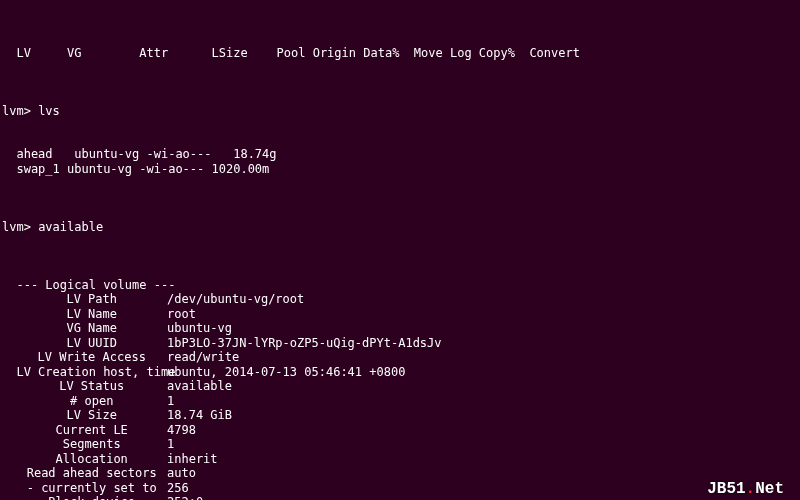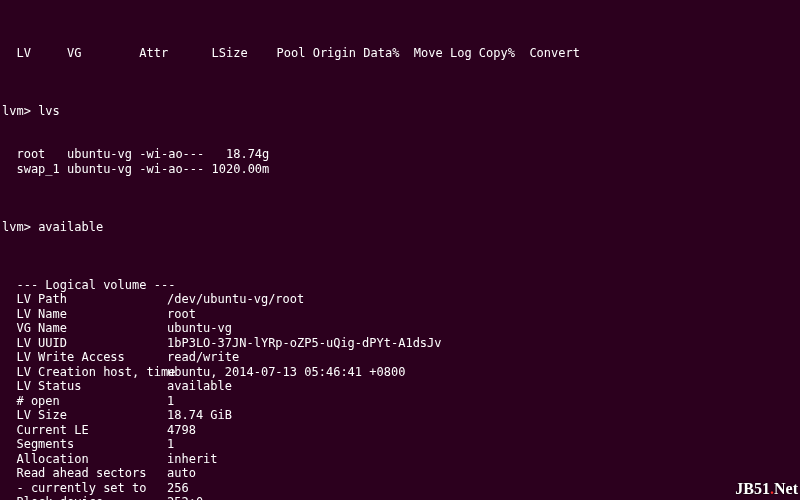--- a/index.html
+++ b/index.html
@@ -14,43 +14,43 @@
     line-height: 14.5px;
     overflow: hidden;
     position: relative;
   }
   .term {
     padding: 2px 2px;
     white-space: pre;
   }
   .row span { white-space: pre; }
   .kv { display: flex; }
-  .kv .k { display: inline-block; width: 165px; }
+  .kv .k { display: inline-block; width: 165px; text-align: center; }
   .watermark {
     position: absolute;
-    right: 2px;
+    right: 16px;
     bottom: 4px;
-    font-family: Liberation Serif, serif;
+    font-family: Liberation Mono, monospace;
     font-weight: bold;
     font-size: 16px;
     color: #fff;
     pointer-events: none;
     text-shadow: 0 0 2px #000;
   }
   .watermark .red { color: #ff2a2a; }
 </style>
 </head>
 <body>
 
 <div class="term">
 
   <div class="row"><span>  LV     VG        Attr      LSize    Pool Origin Data%  Move Log Copy%  Convert</span></div>
 
   <div class="row"><span>lvm&gt; </span><span>lvs</span></div>
-  <div id="lvs-rows"><div class="row"><span>  root   ubuntu-vg -wi-ao---   18.74g</span></div><div class="row"><span>  swap_1 ubuntu-vg -wi-ao--- 1020.00m</span></div></div>
+  <div id="lvs-rows"><div class="row"><span>  ahead   ubuntu-vg -wi-ao---   18.74g</span></div><div class="row"><span>  swap_1 ubuntu-vg -wi-ao--- 1020.00m</span></div></div>
 
   <div class="row"><span>lvm&gt; </span><span>available</span></div>
 
   <div id="volumes"><div class="row"><span>  --- Logical volume ---</span></div><div class="kv"><span class="k">  LV Path</span><span>/dev/ubuntu-vg/root</span></div><div class="kv"><span class="k">  LV Name</span><span>root</span></div><div class="kv"><span class="k">  VG Name</span><span>ubuntu-vg</span></div><div class="kv"><span class="k">  LV UUID</span><span>1bP3LO-37JN-lYRp-oZP5-uQig-dPYt-A1dsJv</span></div><div class="kv"><span class="k">  LV Write Access</span><span>read/write</span></div><div class="kv"><span class="k">  LV Creation host, time</span><span>ubuntu, 2014-07-13 05:46:41 +0800</span></div><div class="kv"><span class="k">  LV Status</span><span>available</span></div><div class="kv"><span class="k">  # open</span><span>1</span></div><div class="kv"><span class="k">  LV Size</span><span>18.74 GiB</span></div><div class="kv"><span class="k">  Current LE</span><span>4798</span></div><div class="kv"><span class="k">  Segments</span><span>1</span></div><div class="kv"><span class="k">  Allocation</span><span>inherit</span></div><div class="kv"><span class="k">  Read ahead sectors</span><span>auto</span></div><div class="kv"><span class="k">  - currently set to</span><span>256</span></div><div class="kv"><span class="k">  Block device</span><span>252:0</span></div></div>
 
 </div>
 
 <div class="watermark">
   <span>JB51</span><span class="red">.</span><span>Net</span>
 </div>

